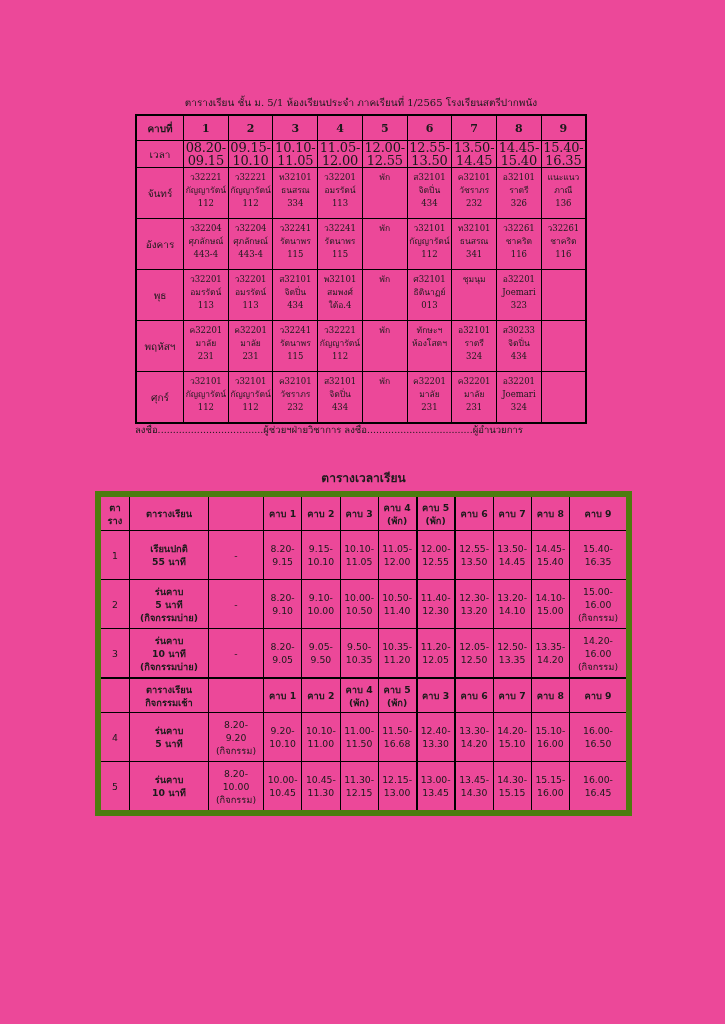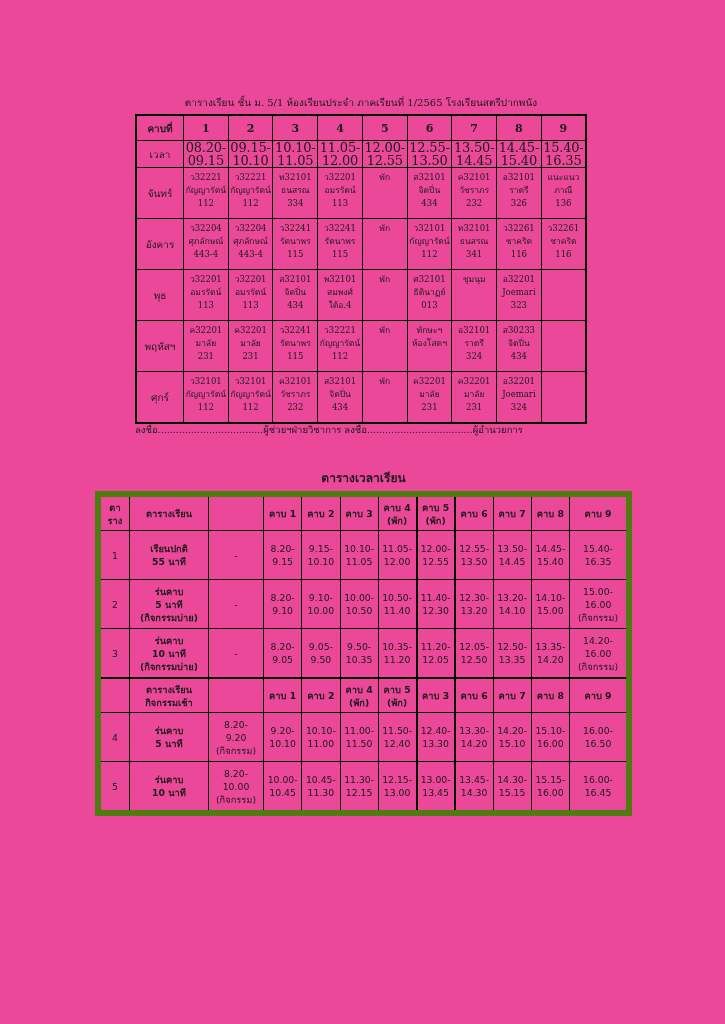--- a/index.html
+++ b/index.html
@@ -610,21 +610,21 @@
             <td class="c4">
               <div class="ln">10.10-</div>
               <div class="ln">11.00</div>
             </td>
             <td class="c5">
               <div class="ln">11.00-</div>
               <div class="ln">11.50</div>
             </td>
             <td class="c6">
               <div class="ln">11.50-</div>
-              <div class="ln">12.40</div>
+              <div class="ln">16.68</div>
             </td>
             <td class="c7">
               <div class="ln">12.40-</div>
               <div class="ln">13.30</div>
             </td>
             <td class="c8">
               <div class="ln">13.30-</div>
               <div class="ln">14.20</div>
             </td>
             <td class="c9">

